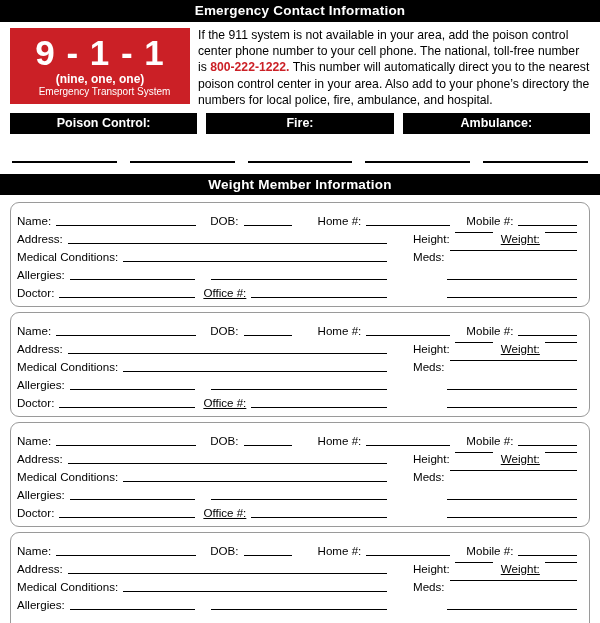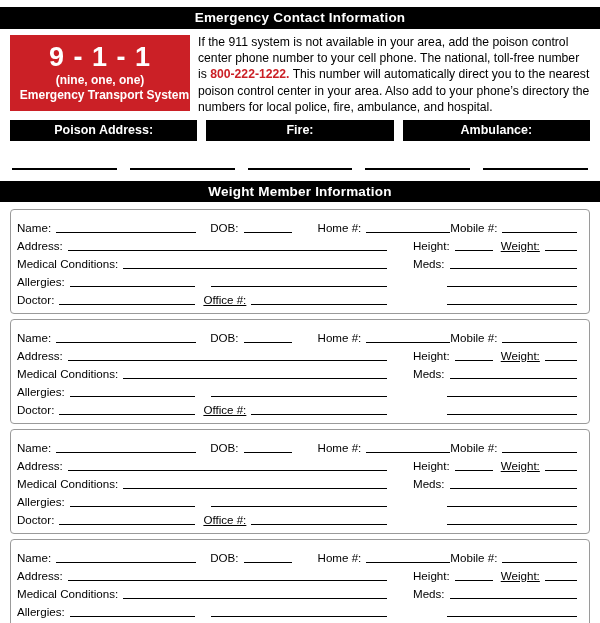--- a/index.html
+++ b/index.html
@@ -21,55 +21,55 @@
   
   .section-bar {
     background: var(--bar-black);
     color: #fff;
     text-align: center;
     font-weight: bold;
     font-size: 13.5px;
     padding: 3px 0 3.5px 0;
     letter-spacing: 0.2px;
   }
-  .section-bar.top { margin-top: 7px; }
+  .section-bar.top { }
   .section-bar.family { margin-top: 11px; }
 
   
   .hero {
     display: flex;
     margin: 6px 10px 0 10px;
     gap: 8px;
   }
   .box-911 {
     flex: 0 0 180px;
     height: 76px;
     background: var(--accent-red);
     color: #fff;
     text-align: center;
     display: flex;
     flex-direction: column;
     justify-content: center;
     padding-top: 2px;
   }
   .box-911 .num {
-    font-size: 27px;
+    font-size: 35px;
     font-weight: bold;
     line-height: 1.0;
     letter-spacing: 1px;
   }
   .box-911 .phonetic {
     font-size: 12px;
     font-weight: bold;
     line-height: 1.15;
     margin-top: 3px;
   }
   .box-911 .caption {
-    font-size: 12px;
-    font-weight: bold;
+    font-size: 10px;
+    font-weight: normal;
     line-height: 1.2;
     padding-left: 9px;
   }
   .instructions {
     flex: 1 1 auto;
     font-size: 12.2px;
     line-height: 16.4px;
     margin-top: -1px;
   }
   .instructions .phone {
@@ -103,21 +103,21 @@
     border-bottom: 2px solid #000;
     margin: 0 2px;
   }
 
   
   .blocks {
     margin: 7px 10px 0 10px;
   }
   .mblock {
     border: 1px solid var(--border-gray);
-    border-radius: 4px;
+    border-radius: 9px;
     padding: 6px 8px 7px 6px;
     margin-bottom: 5px;
     background: #fff;
   }
   .frow {
     display: flex;
     align-items: flex-end;
     height: 18px;
     min-width: 0;
   }
@@ -136,26 +136,26 @@
   .flex1 { flex: 1 1 auto; min-width: 10px; }
   .left {
     flex: 1 1 auto;
     display: flex;
     align-items: flex-end;
     min-width: 0;
   }
   .right {
     flex: 0 0 168px;
     display: flex;
-    align-items: flex-end;
+    align-items: flex-start;
     margin-left: 26px;
   }
   .ml8  { margin-left: 8px; text-decoration: underline; }
   .ml14 { margin-left: 14px; }
-  .ml16 { }
+  .ml16 { margin-left: 16px; }
   .ml22 { margin-left: 26px; text-align: right; }
   .gap16 { width: 16px; flex: 0 0 16px; }
   .spacer34 { width: 34px; flex: 0 0 34px; }
   .mr4 { margin-right: 4px; }
   .w140 { width: 140px; }
   .w48  { width: 48px; }
   .w84  { width: 84px; }
   .w38  { width: 38px; }
   .w125 { width: 125px; }
   .w136 { width: 136px; }
@@ -170,21 +170,21 @@
     <div class="num">9 - 1 - 1</div>
     <div class="phonetic">(nine, one, one)</div>
     <div class="caption">Emergency Transport System</div>
   </div>
   <div class="instructions">
     <span>If the 911 system is not available in your area, add the poison control center phone number to your cell phone. The national, toll-free number is </span><span class="phone">800-222-1222.</span><span> This number will automatically direct you to the nearest poison control center in your area. Also add to your phone’s directory the numbers for local police, fire, ambulance, and hospital.</span>
   </div>
 </div>
 
 <div class="contacts-row" id="contacts-row">
-    <div class="contact-box">Poison Address:</div>
+    <div class="contact-box">Poison Control:</div>
     <div class="contact-box">Fire:</div>
     <div class="contact-box">Ambulance:</div>
   </div>
 
 <div class="contact-lines-row" id="contact-lines-row">
     <div class="contact-line"></div>
     <div class="contact-line"></div>
     <div class="contact-line"></div>
     <div class="contact-line"></div>
     <div class="contact-line"></div>

